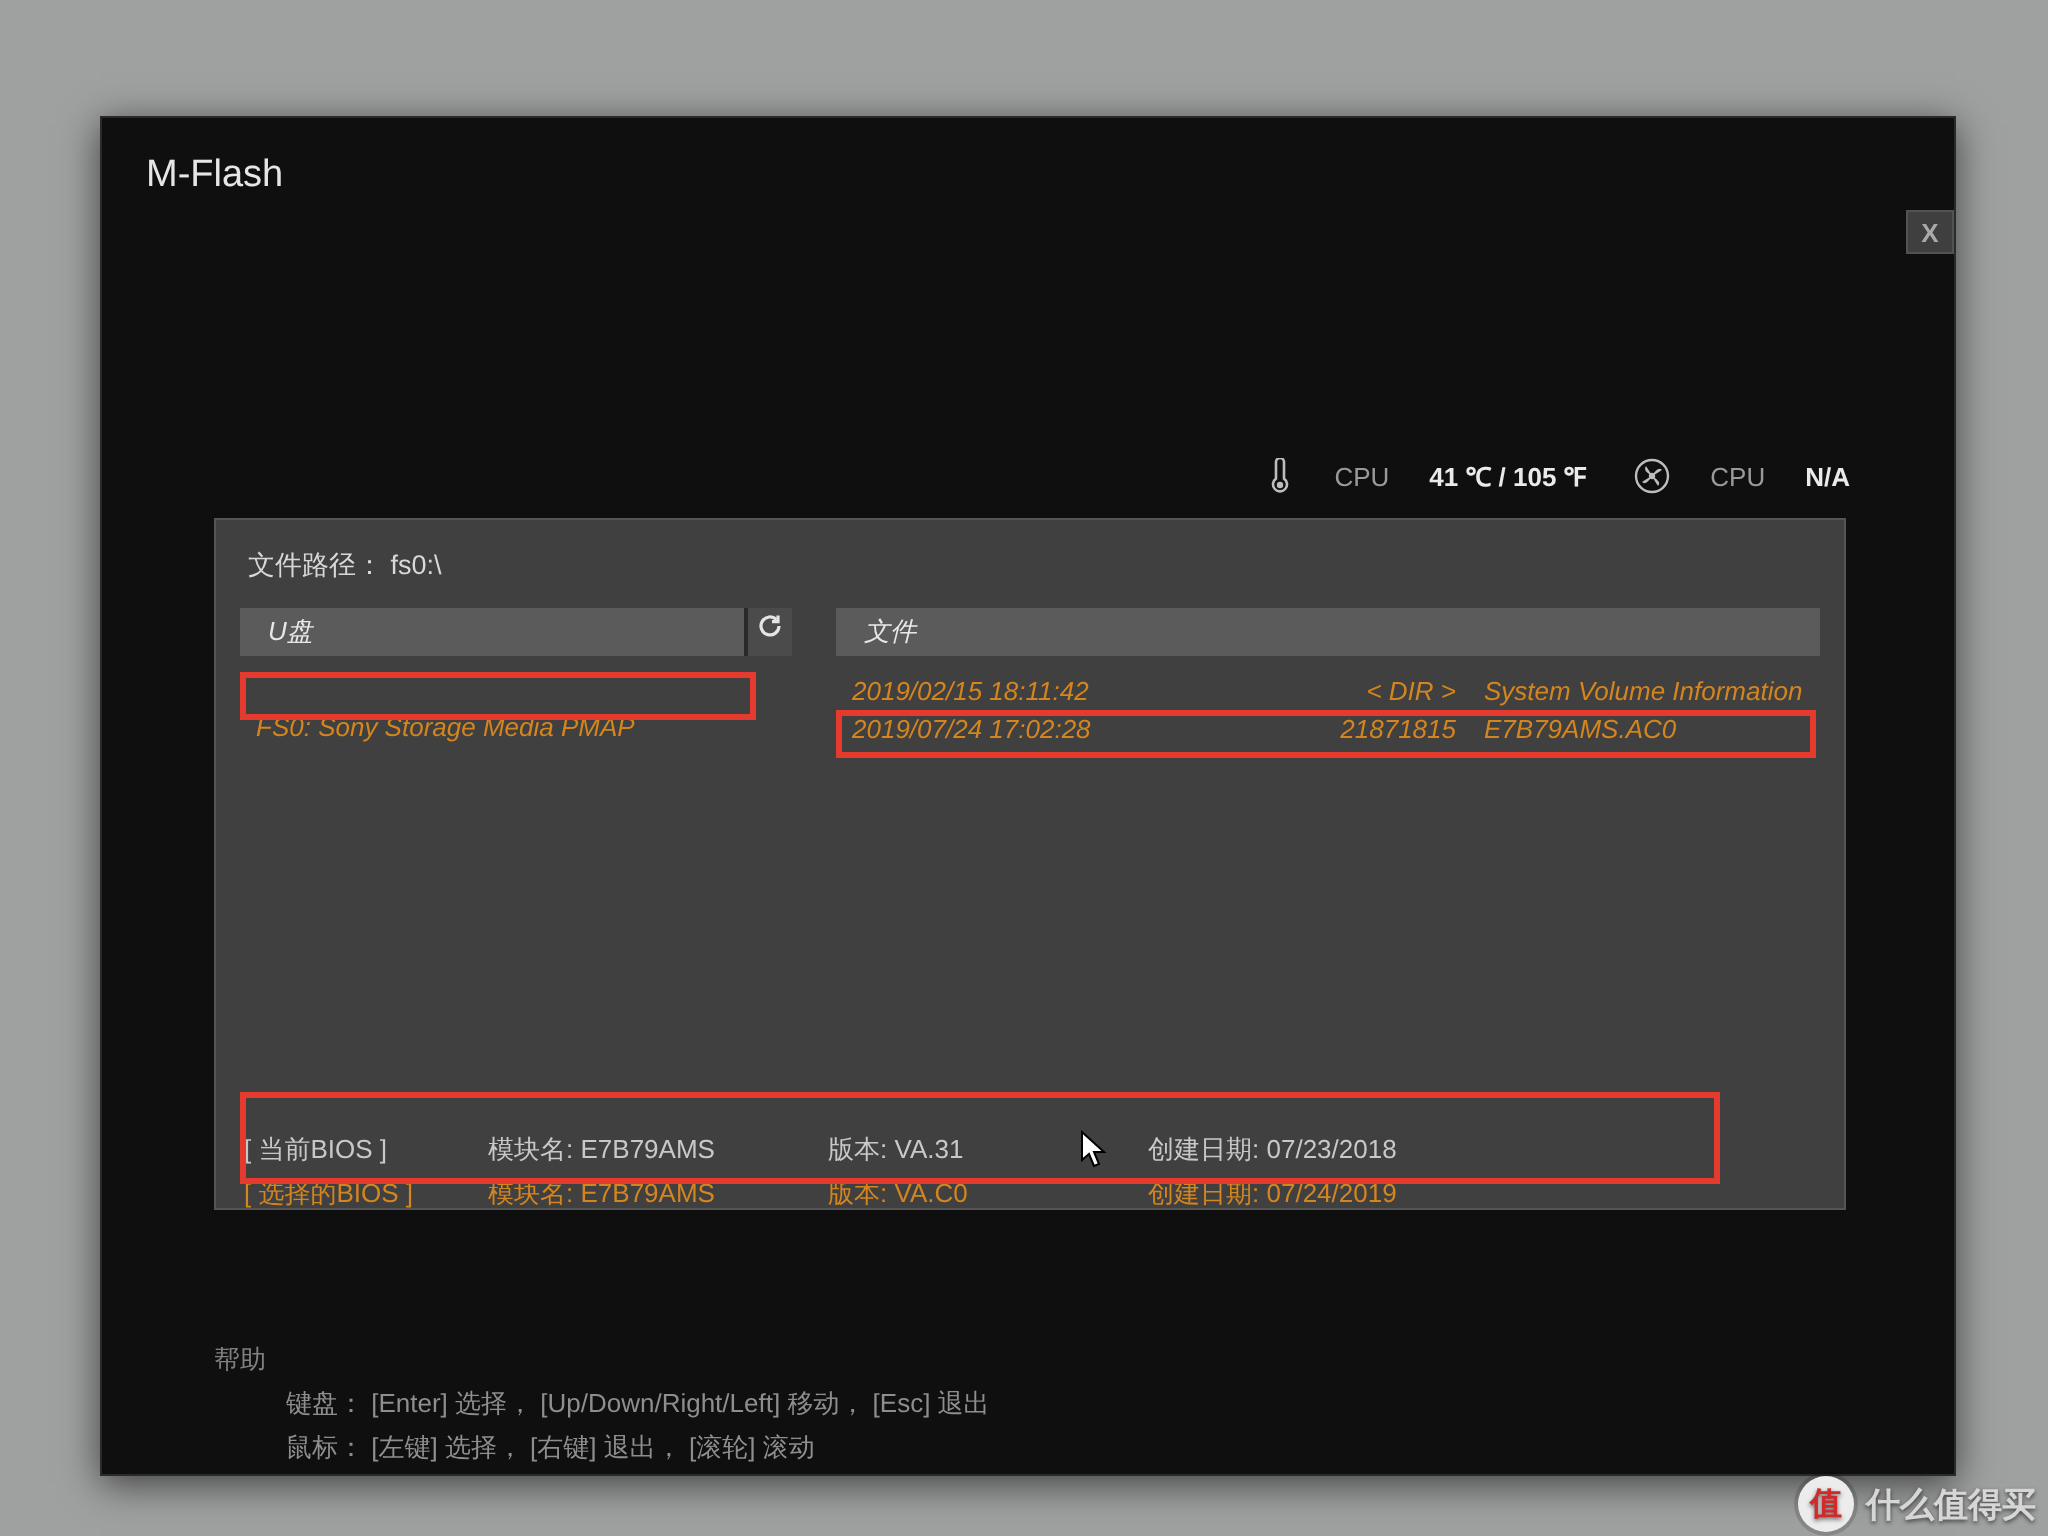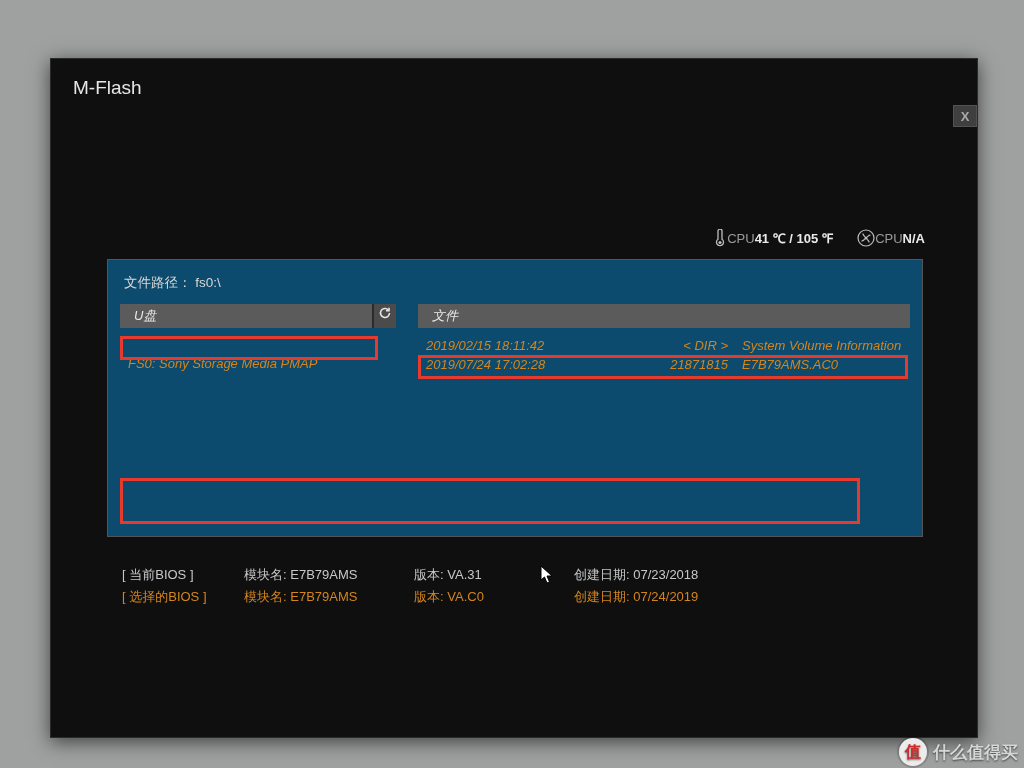--- a/index.html
+++ b/index.html
@@ -39,32 +39,32 @@
 
   .sensors {
     position: absolute;
     right: 52px; top: 170px;
     display: flex;
     align-items: center;
     gap: 24px;
     font-size: 13px;
     color: #b9b9b9;
   }
-  .sensor { display: flex; align-items: center; gap: 0; }
+  .sensor { display: flex; align-items: center; gap: 20px; }
   .sensor .lbl { color: #9a9a9a; }
   .sensor .val { color: #eaeaea; font-weight: 600; }
   .ico-therm, .ico-fan { display:inline-block; }
   .ico-therm svg, .ico-fan svg { display:block; }
 
   .panel {
     position: absolute;
     left: 56px; top: 200px;
-    width: 816px; height: 278px;
+    width: 816px; height: 346px;
     border: 1px solid #555;
-    background: #0c4a6e;
+    background: #404040;
     padding: 14px 12px 8px 12px;
   }
 
   .path-row { font-size: 13.5px; color: #d8d8d8; margin-bottom: 12px; padding-left: 4px; }
 
   .cols {
     display: flex;
     gap: 22px;
     height: 250px;
     font-style: italic;
@@ -255,20 +255,25 @@
         <span>[  选择的BIOS   ]</span>
         <span><span>模块名:</span> <span>E7B79AMS</span></span>
         <span><span>版本:</span> <span>VA.C0</span></span>
         <span><span>创建日期:</span> <span>07/24/2019</span></span>
       </div>
     </div>
     <div class="rb-bios"></div>
 
   </div>
 
+  <div class="help">
+    <div class="title">帮助</div>
+    <div class="row hl">键盘：  [Enter] 选择，  [Up/Down/Right/Left] 移动，  [Esc] 退出</div>
+    <div class="row hl">鼠标：  [左键] 选择，  [右键] 退出，  [滚轮] 滚动</div>
+  </div>
 
 </div>
 
 <div class="cursor">
   <svg width="16" height="20" viewBox="0 0 16 20">
       <path d="M1 1 L1 15 L4.5 12 L7 18 L9.5 17 L7 11 L12 11 Z" fill="#fff" stroke="#000" stroke-width="1"></path>
     </svg>
 </div>
 
 <div class="watermark">

